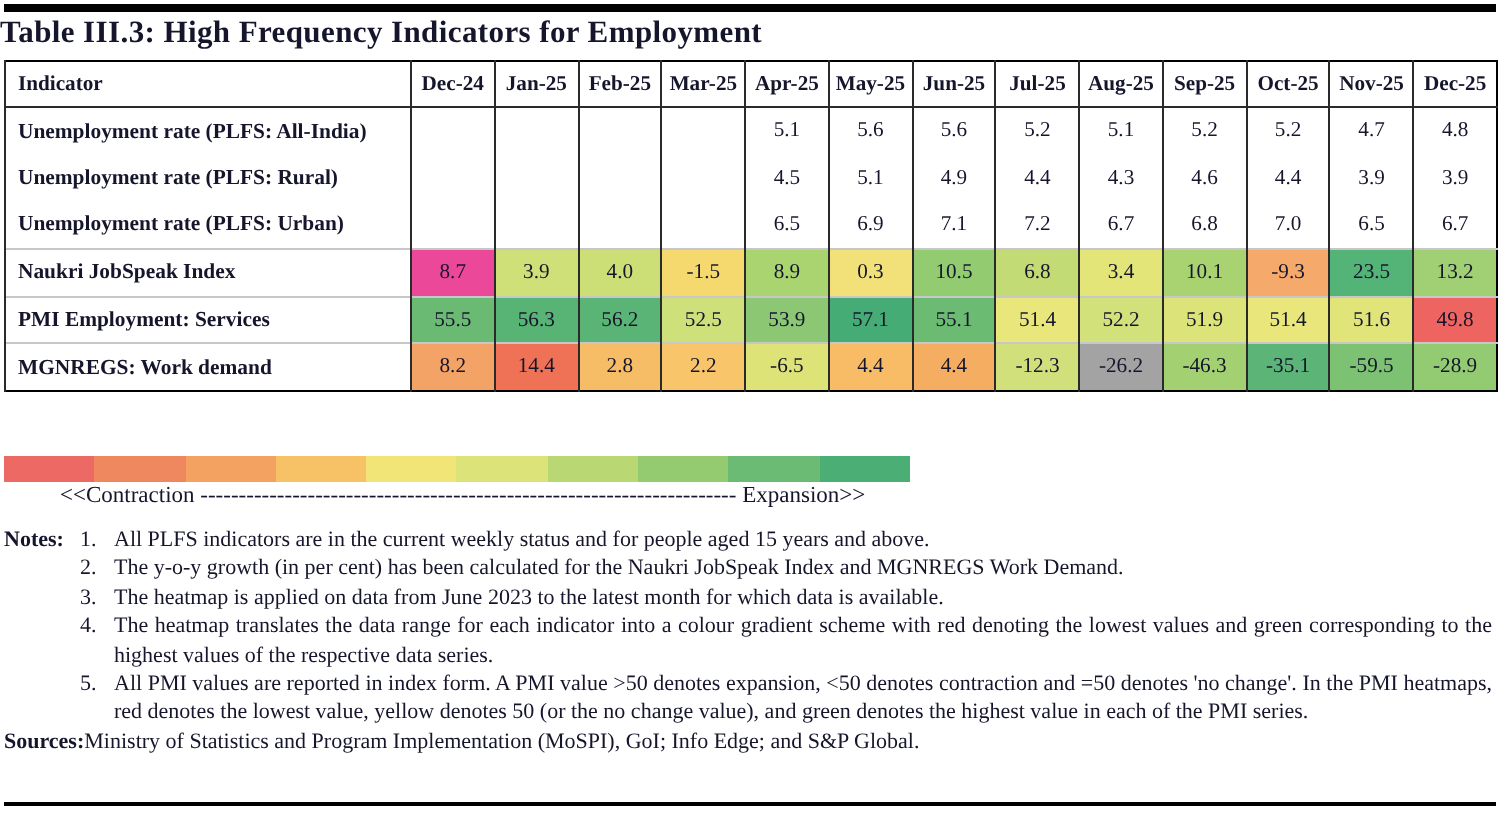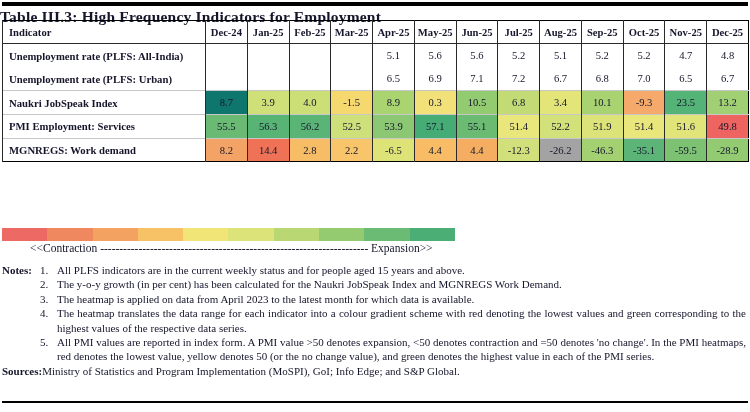--- a/index.html
+++ b/index.html
@@ -1,20 +1,20 @@
 <!DOCTYPE html>
 <html><head>
 <meta charset="utf-8">
 <style>
   * { margin:0; padding:0; box-sizing:border-box; }
   body { background:#e8e8e8; font-family:"Liberation Serif", serif; }
   .page { position:relative; width:750px; height:412px; background:#ffffff; color:#15152b; overflow:hidden; }
   .top-rule { position:absolute; left:2px; top:2px; width:746px; height:4px; background:#000; }
   .title { position:absolute; top:8px; left:0; width:100%; text-align:left; font-weight:bold; font-size:15.5px; letter-spacing:0.2px; }
-  table.hfi { position:absolute; top:20px; left:2px; width:746px; border-collapse:collapse; table-layout:fixed; border:1.4px solid #000; }
+  table.hfi { position:absolute; top:30px; left:2px; width:746px; border-collapse:collapse; table-layout:fixed; border:1.4px solid #000; }
   table.hfi th, table.hfi td { border-left:1px solid #2a2a2a; font-size:10.6px; text-align:center; vertical-align:middle; padding:0; overflow:hidden; white-space:nowrap; }
   table.hfi thead th { font-weight:bold; height:23px; border-bottom:1px solid #2a2a2a; }
   table.hfi thead th.ind { text-align:left; padding-left:6px; }
   table.hfi tbody tr { height:23.7px; }
   table.hfi td.rowlabel { text-align:left; padding-left:6px; font-weight:bold; font-size:10.7px; }
   table.hfi tr.heat td { border-top:1px solid rgba(0,0,0,0.22); }
   table.hfi tr.plain td { border-top:none; }
   .legend-bar { position:absolute; left:2px; top:228px; width:453px; height:13px; display:flex; }
   .legend-bar .blk { flex:1; height:100%; }
   .legend-text { position:absolute; left:30px; top:242px; width:440px; font-size:11.5px; color:#15152b; white-space:nowrap; }
@@ -81,38 +81,54 @@
           <td>5.6</td>
           <td>5.6</td>
           <td>5.2</td>
           <td>5.1</td>
           <td>5.2</td>
           <td>5.2</td>
           <td>4.7</td>
           <td>4.8</td>
         </tr>
         <tr class="plain">
+          <td class="rowlabel">Unemployment rate (PLFS: Rural)</td>
+          <td></td>
+          <td></td>
+          <td></td>
+          <td></td>
+          <td>4.5</td>
+          <td>5.1</td>
+          <td>4.9</td>
+          <td>4.4</td>
+          <td>4.3</td>
+          <td>4.6</td>
+          <td>4.4</td>
+          <td>3.9</td>
+          <td>3.9</td>
+        </tr>
+        <tr class="plain">
           <td class="rowlabel">Unemployment rate (PLFS: Urban)</td>
           <td></td>
           <td></td>
           <td></td>
           <td></td>
           <td>6.5</td>
           <td>6.9</td>
           <td>7.1</td>
           <td>7.2</td>
           <td>6.7</td>
           <td>6.8</td>
           <td>7.0</td>
           <td>6.5</td>
           <td>6.7</td>
         </tr>
         <tr class="heat">
           <td class="rowlabel">Naukri JobSpeak Index</td>
-          <td style="background: #0f766e;">8.7</td>
+          <td style="background: #ec4899;">8.7</td>
           <td style="background: rgb(207, 224, 120);">3.9</td>
           <td style="background: rgb(203, 223, 118);">4.0</td>
           <td style="background: rgb(246, 217, 110);">-1.5</td>
           <td style="background: rgb(169, 212, 112);">8.9</td>
           <td style="background: rgb(242, 225, 120);">0.3</td>
           <td style="background: rgb(146, 203, 112);">10.5</td>
           <td style="background: rgb(194, 219, 116);">6.8</td>
           <td style="background: rgb(227, 229, 121);">3.4</td>
           <td style="background: rgb(169, 211, 113);">10.1</td>
           <td style="background: rgb(245, 169, 106);">-9.3</td>
@@ -176,21 +192,21 @@
           <div class="note-text">All PLFS indicators are in the current weekly status and for people aged 15 years and above.</div>
         </div>
         <div class="note-row">
           <span class="note-sp"></span>
           <span class="note-num">2.</span>
           <div class="note-text">The y-o-y growth (in per cent) has been calculated for the Naukri JobSpeak Index and MGNREGS Work Demand.</div>
         </div>
         <div class="note-row">
           <span class="note-sp"></span>
           <span class="note-num">3.</span>
-          <div class="note-text">The heatmap is applied on data from April 2023 to the latest month for which data is available.</div>
+          <div class="note-text">The heatmap is applied on data from June 2023 to the latest month for which data is available.</div>
         </div>
         <div class="note-row">
           <span class="note-sp"></span>
           <span class="note-num">4.</span>
           <div class="note-text">The heatmap translates the data range for each indicator into a colour gradient scheme with red denoting the lowest values and green corresponding to the highest values of the respective data series.</div>
         </div>
         <div class="note-row">
           <span class="note-sp"></span>
           <span class="note-num">5.</span>
           <div class="note-text">All PMI values are reported in index form. A PMI value &gt;50 denotes expansion, &lt;50 denotes contraction and =50 denotes 'no change'. In the PMI heatmaps, red denotes the lowest value, yellow denotes 50 (or the no change value), and green denotes the highest value in each of the PMI series.</div>

